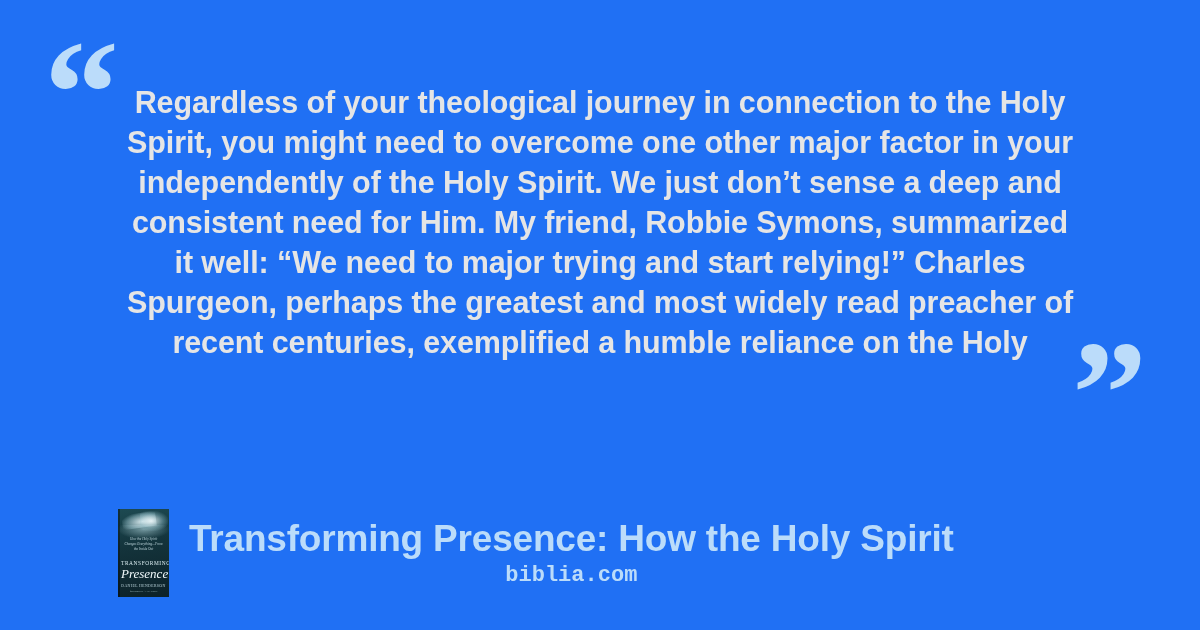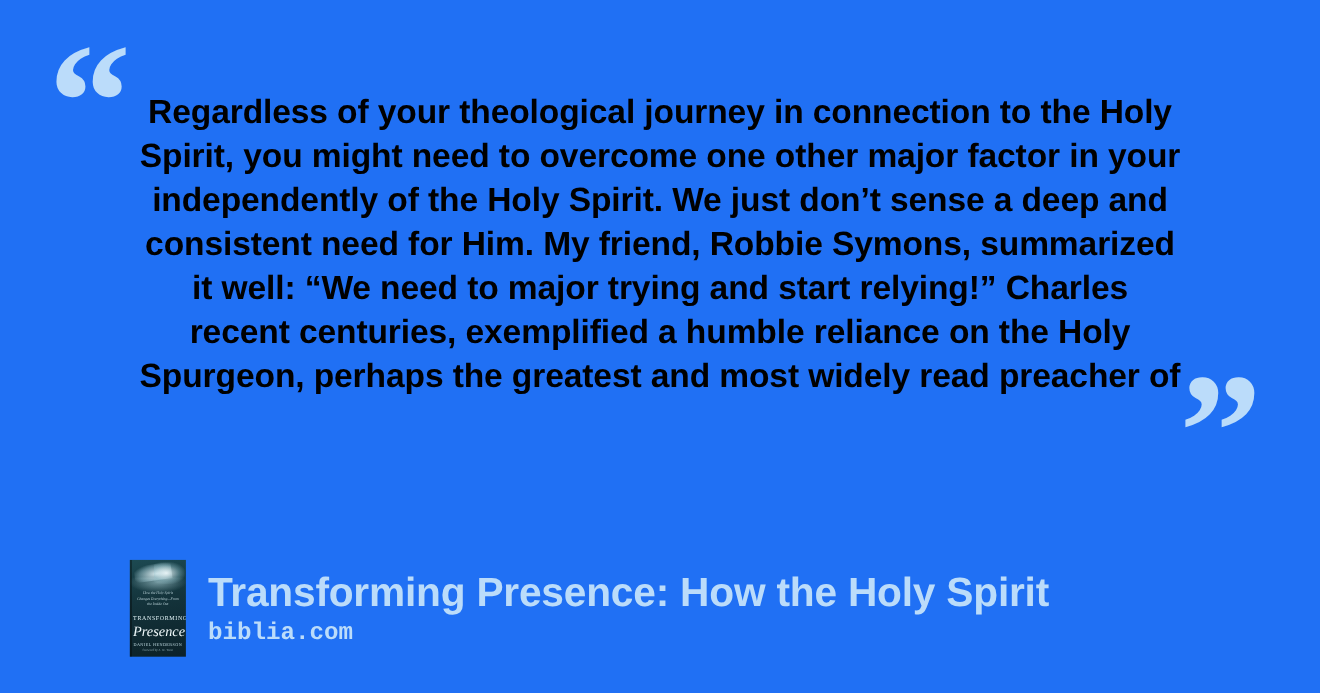--- a/index.html
+++ b/index.html
@@ -43,21 +43,21 @@
   
   #quote-block {
     position: absolute;
     left: 100px;
     top: 82px;
     width: 1000px;
     text-align: center;
   }
   .quote-line {
     display: block;
-    color: #000000;
+    color: #e5e5e5;
     font-family: "Liberation Sans", sans-serif;
     font-weight: 700;
     font-size: 30.5px;
     line-height: 40px;
     letter-spacing: -0.1px;
     white-space: nowrap;
   }
 
   
   #footer {
@@ -168,20 +168,21 @@
     font-size: 2.8px;
     color: rgba(180,210,218,.8);
     text-align: center;
   }
 
   #footer-text {
     margin-left: 20px;
     display: flex;
     flex-direction: column;
     justify-content: center;
+    align-items: center;
   }
   #footer-title {
     color: #bbdcfa;
     font-family: "Liberation Sans", sans-serif;
     font-weight: 700;
     font-size: 37px;
     line-height: 44px;
     letter-spacing: -0.2px;
     white-space: nowrap;
   }
@@ -201,22 +202,22 @@
 <div id="card">
 
   <span id="quote-open" class="quote-mark">“</span>
 
   <div id="quote-block">
     <span class="quote-line">Regardless of your theological journey in connection to the Holy</span>
     <span class="quote-line">Spirit, you might need to overcome one other major factor in your</span>
     <span class="quote-line">independently of the Holy Spirit. We just don’t sense a deep and</span>
     <span class="quote-line">consistent need for Him. My friend, Robbie Symons, summarized</span>
     <span class="quote-line">it well: “We need to major trying and start relying!” Charles</span>
+    <span class="quote-line">Spurgeon, perhaps the greatest and most widely read preacher of</span>
     <span class="quote-line">recent centuries, exemplified a humble reliance on the Holy</span>
-    <span class="quote-line">Spurgeon, perhaps the greatest and most widely read preacher of</span>
   </div>
 
   <span id="quote-close" class="quote-mark">”</span>
 
   <div id="footer">
 
     <div id="book-cover">
       <div class="cloud-c"></div>
       <div class="cloud-a"></div>
       <div class="cloud-b"></div>

